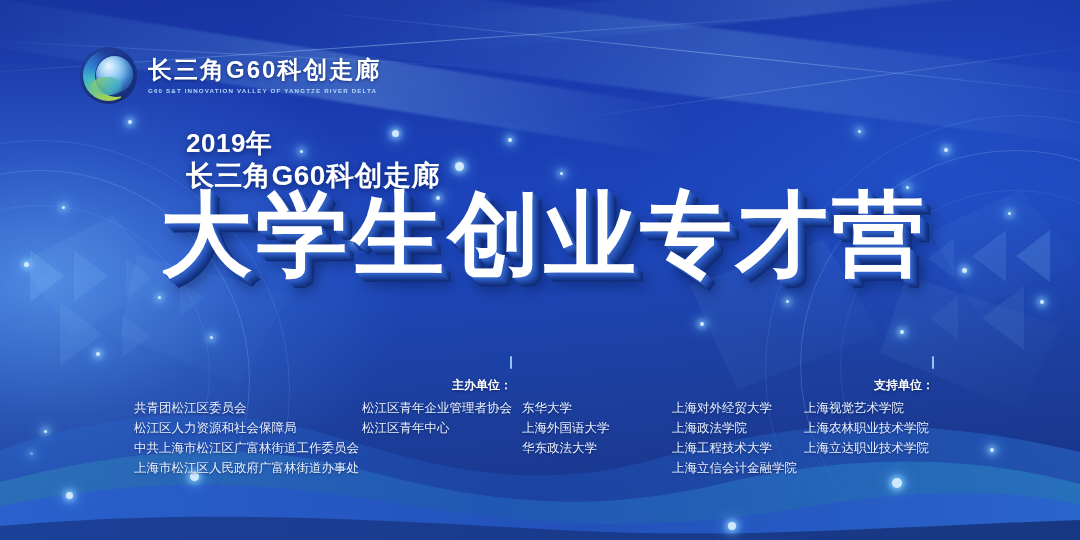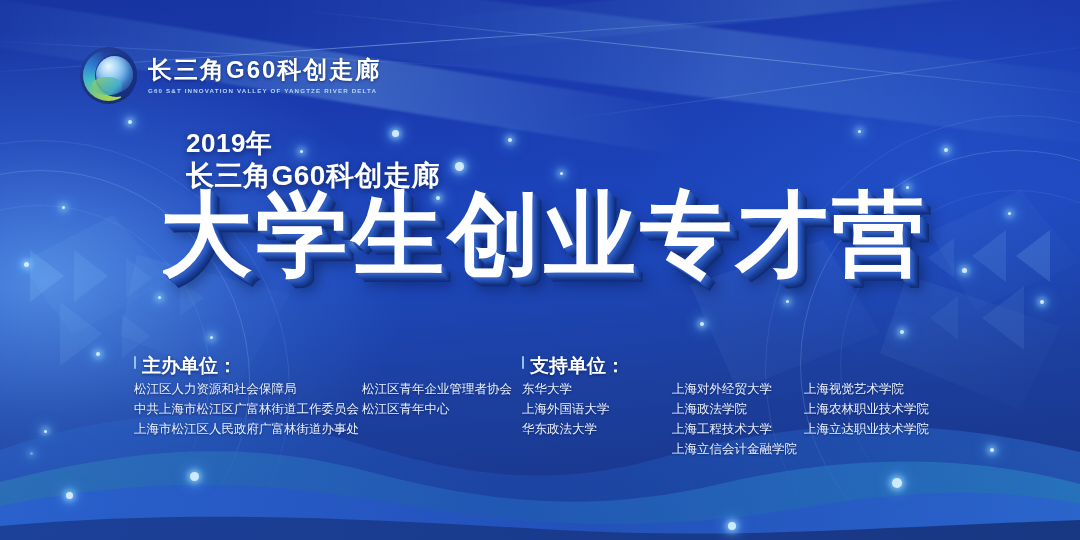--- a/index.html
+++ b/index.html
@@ -73,22 +73,22 @@
         5px 5px 0 #1f48a6, 6px 6px 0 #1b409a, 7px 7px 0 #17398e,
         8px 8px 0 #143382, 9px 9px 0 #112c76,
         11px 11px 14px rgba(4,16,60,.6);}
 
   
   #credits{position:absolute;left:134px;top:356px;right:40px;
      color:#eaf2ff;font-size:12.5px;line-height:20px;}
   .credit-block{position:absolute;top:0;}
   #org-block{left:0;}
   #sup-block{left:388px;}
-  .credit-head{display:flex;align-items:flex-start;gap:6px;font-size:19px;font-weight:700;color:#ffffff;
-     margin-bottom:3px;text-shadow:0 1px 3px rgba(5,25,85,.7);}
+  .credit-head{display:flex;align-items:flex-end;gap:6px;font-size:12px;font-weight:700;color:#ffffff;
+     margin-bottom:3px;text-shadow:0 1px 3px rgba(5,25,85,.7);flex-direction:column;}
   .head-bar{display:inline-block;width:2px;height:13px;background:#8fc4ff;border-radius:1px;}
   .credit-cols{display:flex;}
   .credit-col{display:flex;flex-direction:column;}
   .credit-col div{white-space:nowrap;text-shadow:0 1px 2px rgba(5,25,85,.65);}
   #org-c1{width:228px;}
   #org-c2{width:150px;}
   #sup-c1{width:150px;}
   #sup-c2{width:132px;}
   #sup-c3{width:130px;}
 </style>
@@ -218,20 +218,21 @@
 
   <div id="credits">
 
     <div class="credit-block" id="org-block">
       <div class="credit-head">
         <span class="head-bar"></span>
         <span>主办单位：</span>
       </div>
       <div class="credit-cols">
         <div class="credit-col" id="org-c1">
+          <div>共青团松江区委员会</div>
           <div>松江区人力资源和社会保障局</div>
           <div>中共上海市松江区广富林街道工作委员会</div>
           <div>上海市松江区人民政府广富林街道办事处</div>
         </div>
         <div class="credit-col" id="org-c2">
           <div>松江区青年企业管理者协会</div>
           <div>松江区青年中心</div>
         </div>
       </div>
     </div>

